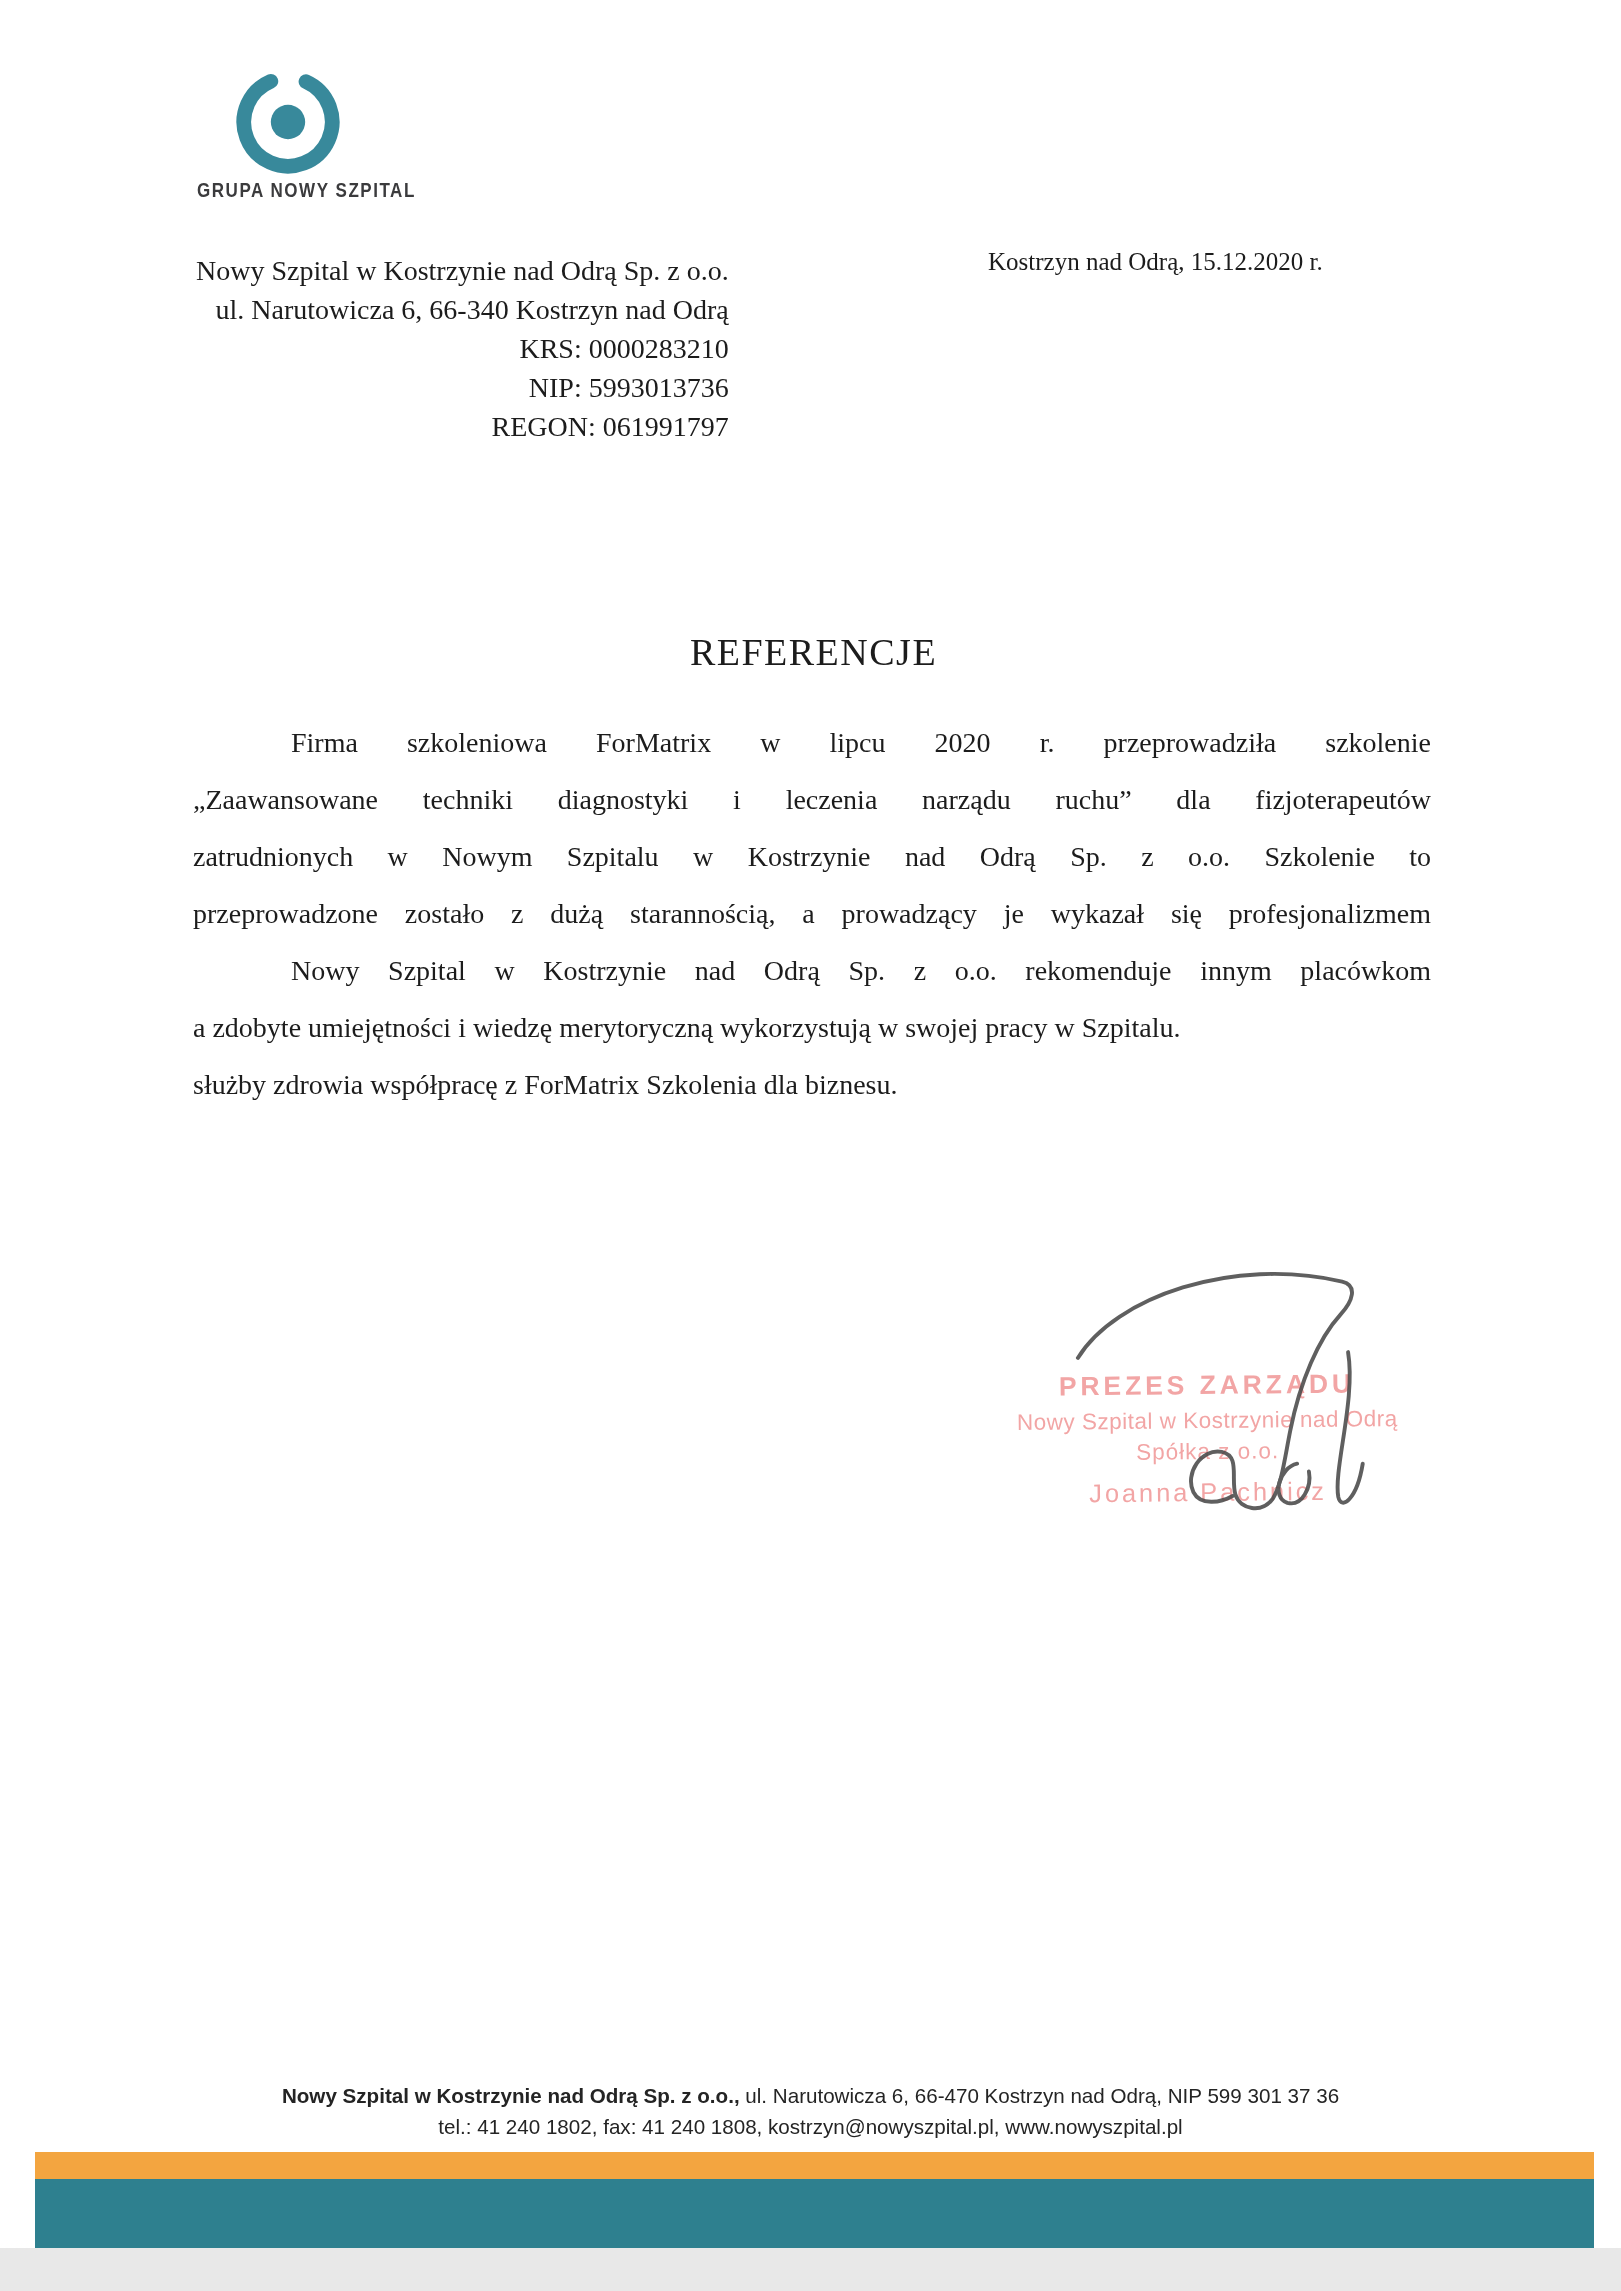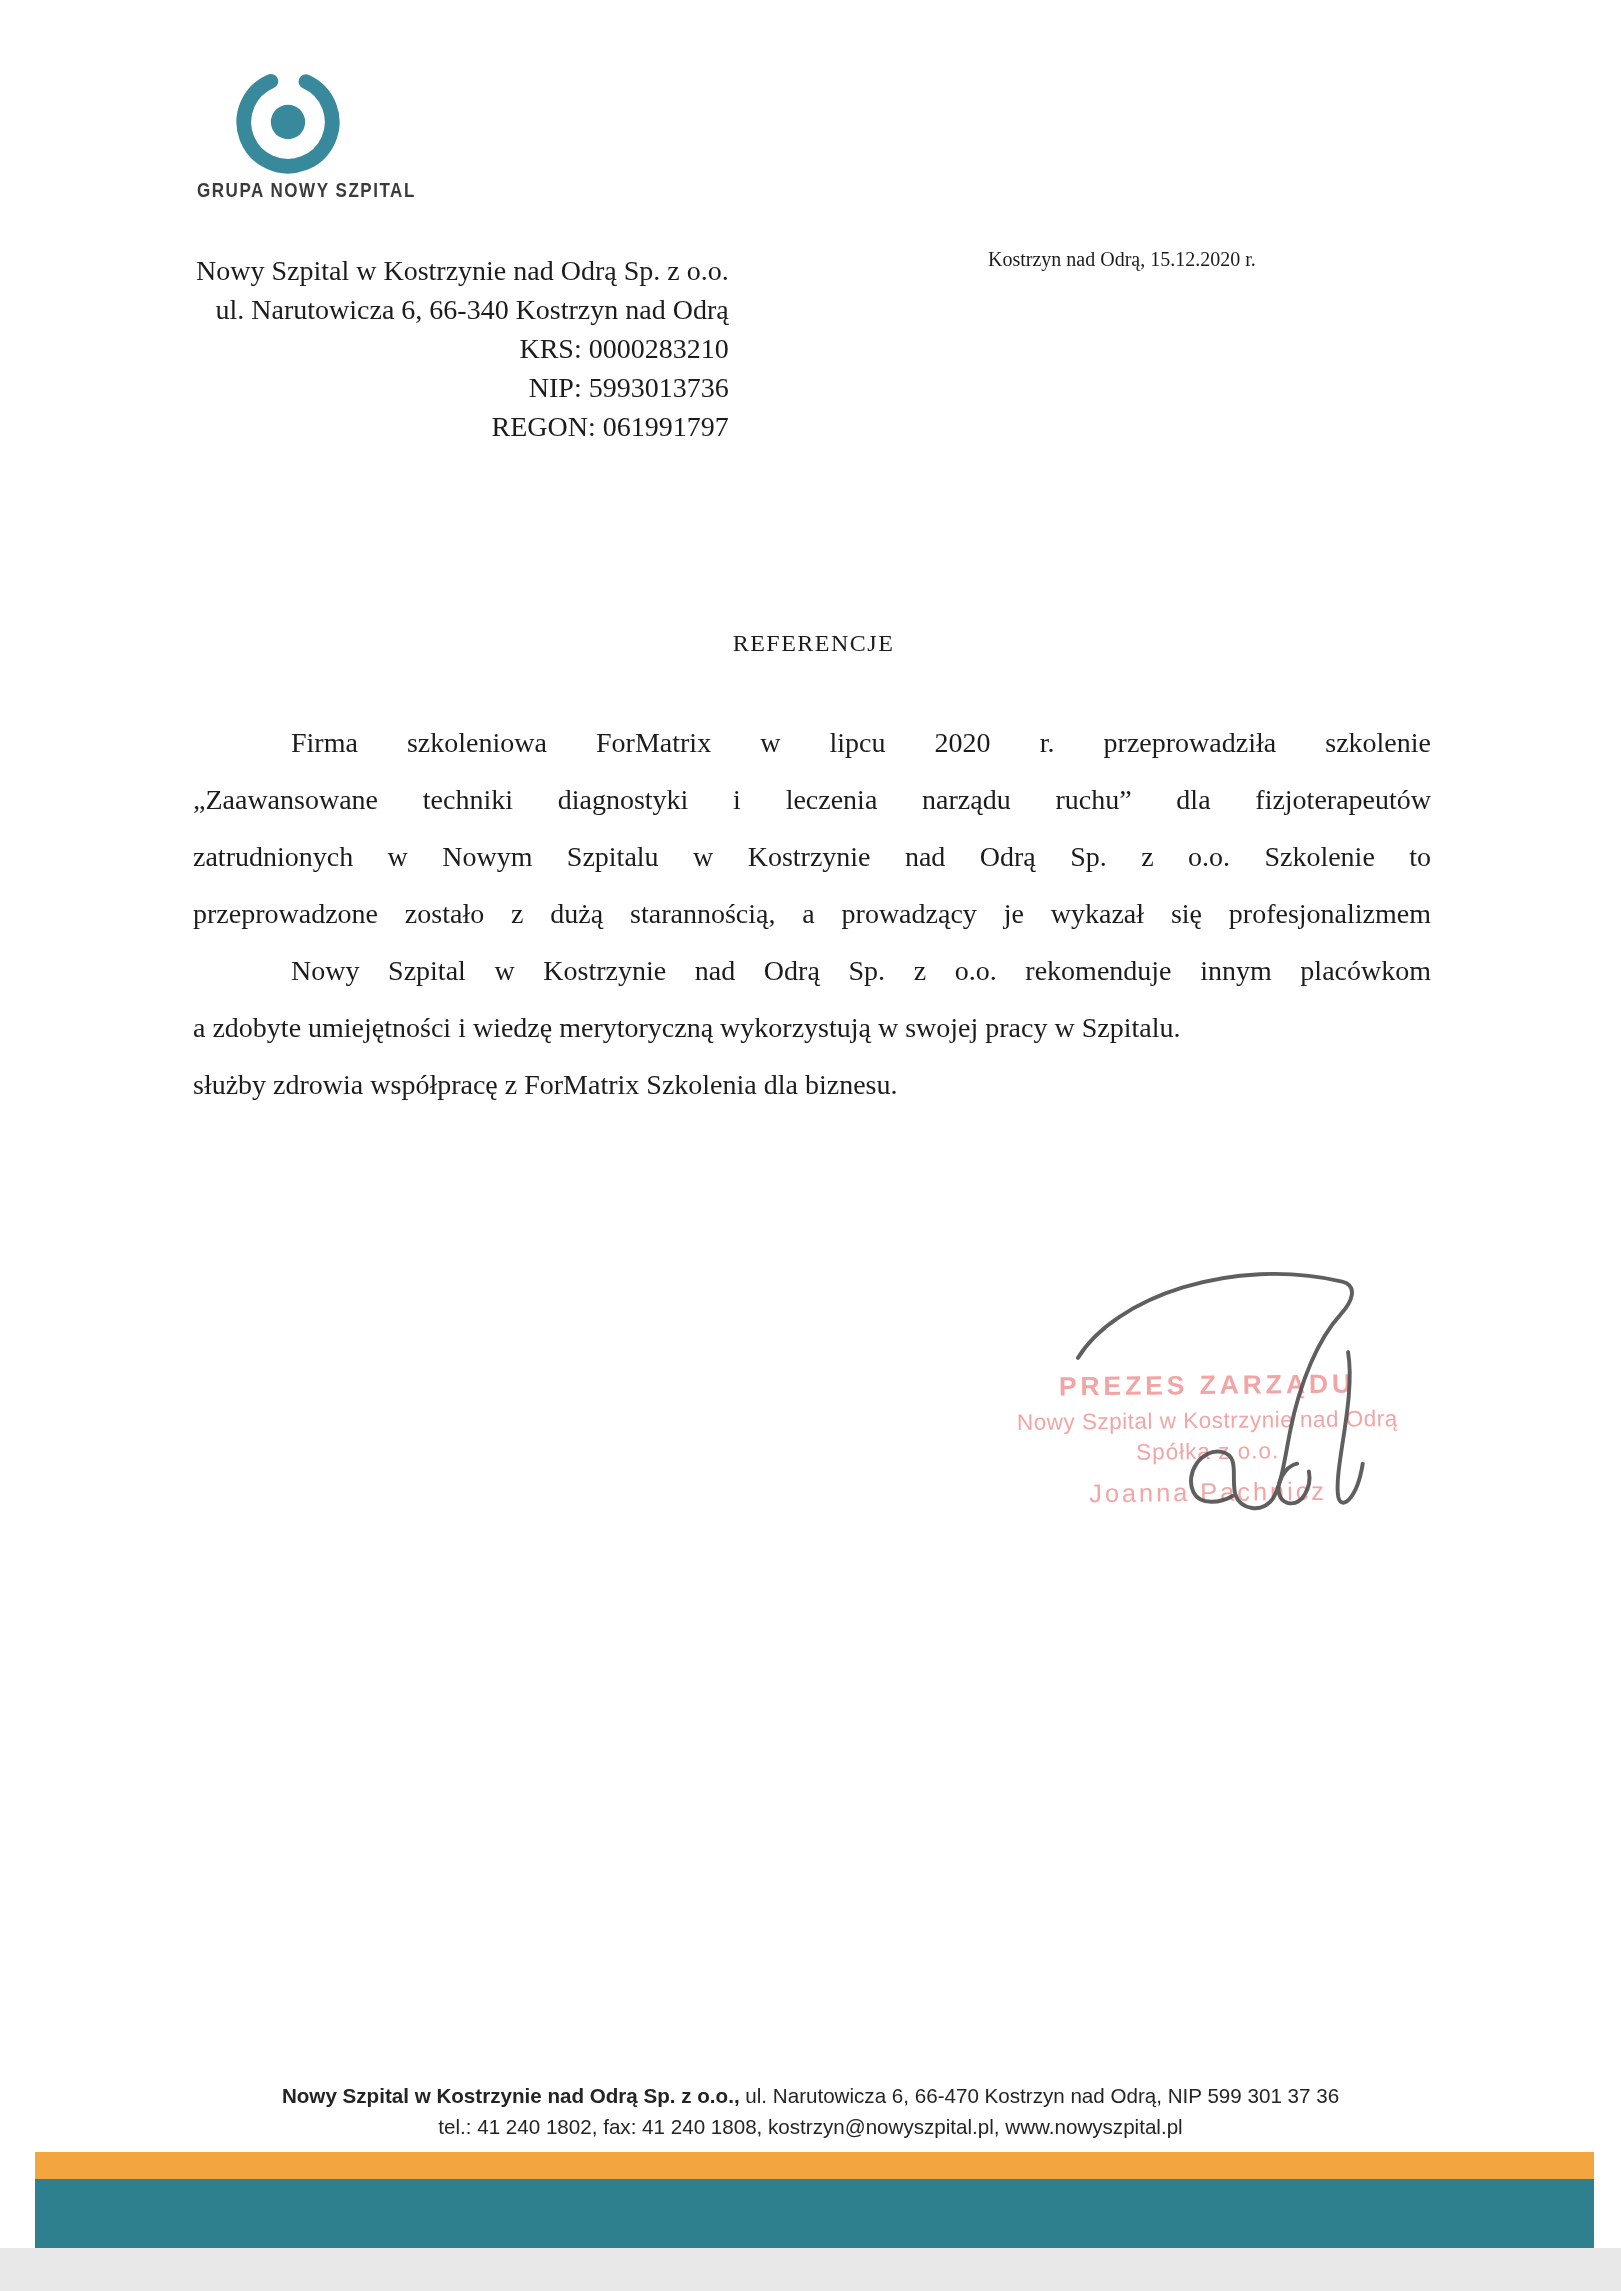--- a/index.html
+++ b/index.html
@@ -10,25 +10,25 @@
   }
   .abs { position:absolute; }
 
   
   .wordmark {
     font-family:"Liberation Sans", sans-serif; font-weight:bold;
     font-size:16.7px; letter-spacing:1.5px; color:#3b3b3d;
     transform:scale(1.02,1.18); transform-origin:left top; white-space:nowrap;
   }
   .sender-line { font-size:28px; line-height:39px; white-space:nowrap;text-align:right; }
-  .dateline { font-size:20px; white-space:nowrap; }
+  .dateline { font-size:25px; white-space:nowrap; }
 
   
   .doc-title {
-    font-size:24px; letter-spacing:1.5px; text-align:center; white-space:nowrap;
+    font-size:38px; letter-spacing:1.5px; text-align:center; white-space:nowrap;
   }
 
   
   .body-line {
     font-size:28px; line-height:57px; height:57px;
     text-align:justify; text-align-last:justify; overflow:hidden;
   }
   .body-line.plain { text-align-last:left; }
   .body-line.indent { text-indent:98px; }
 

